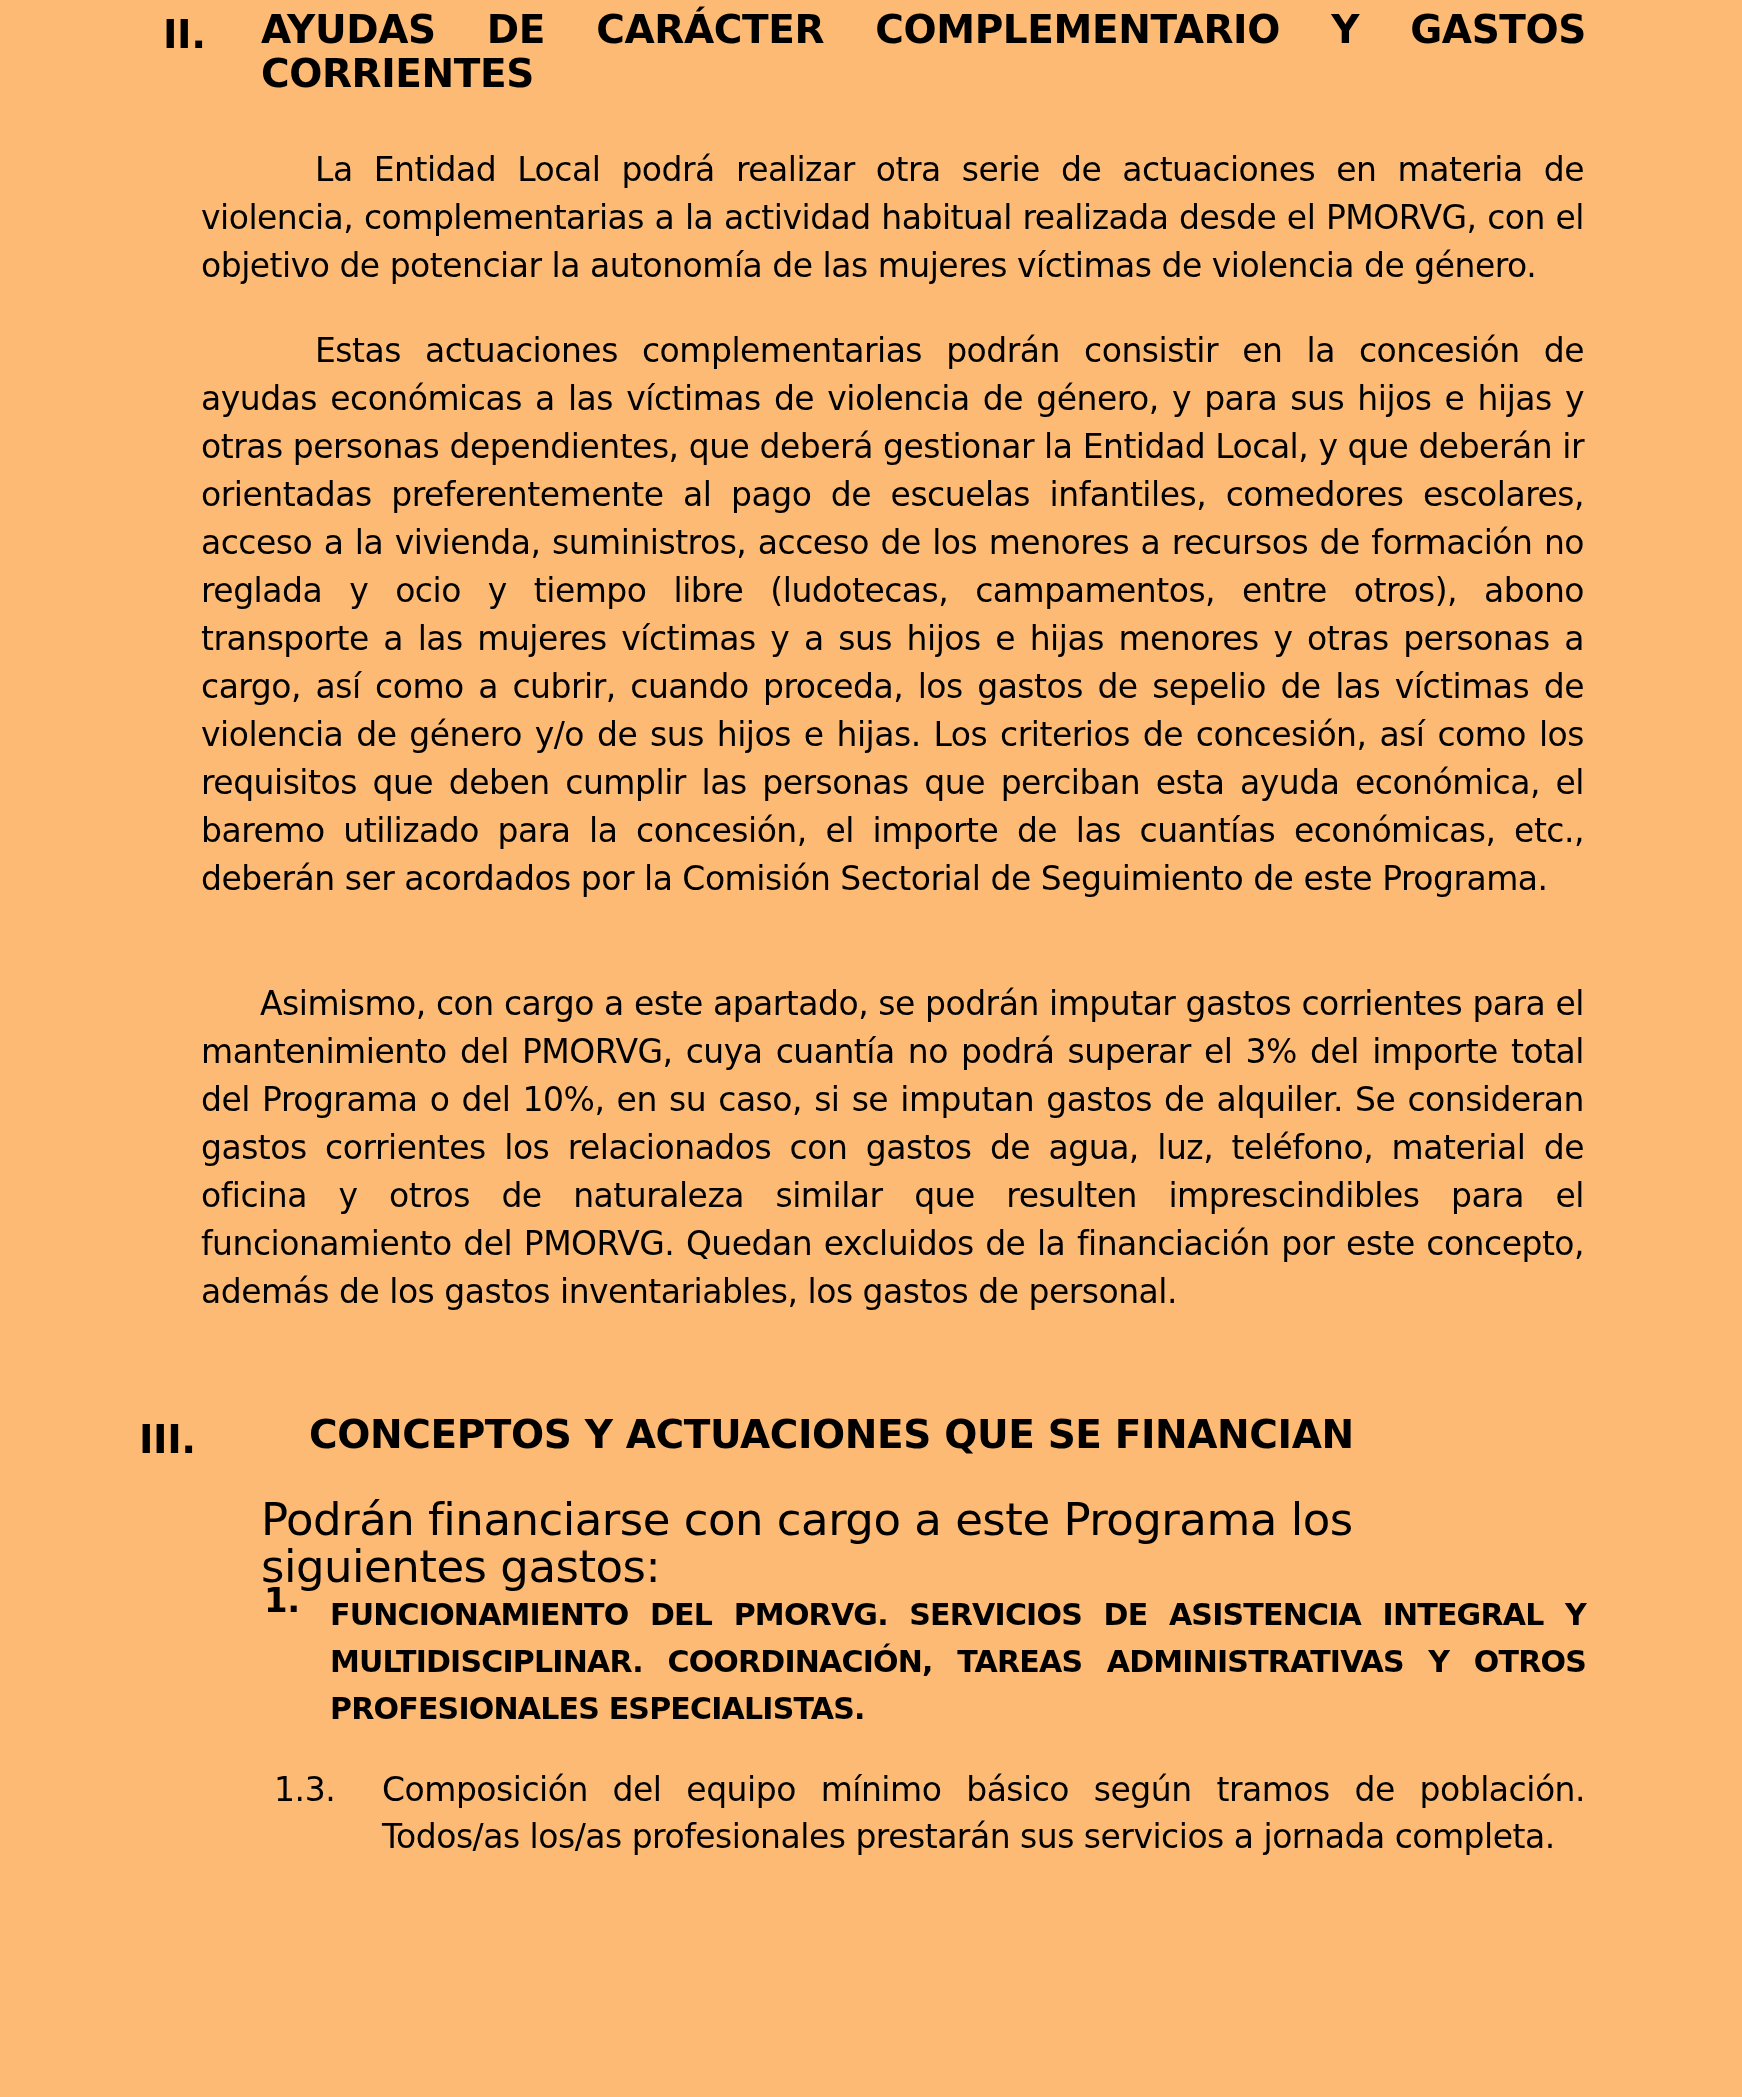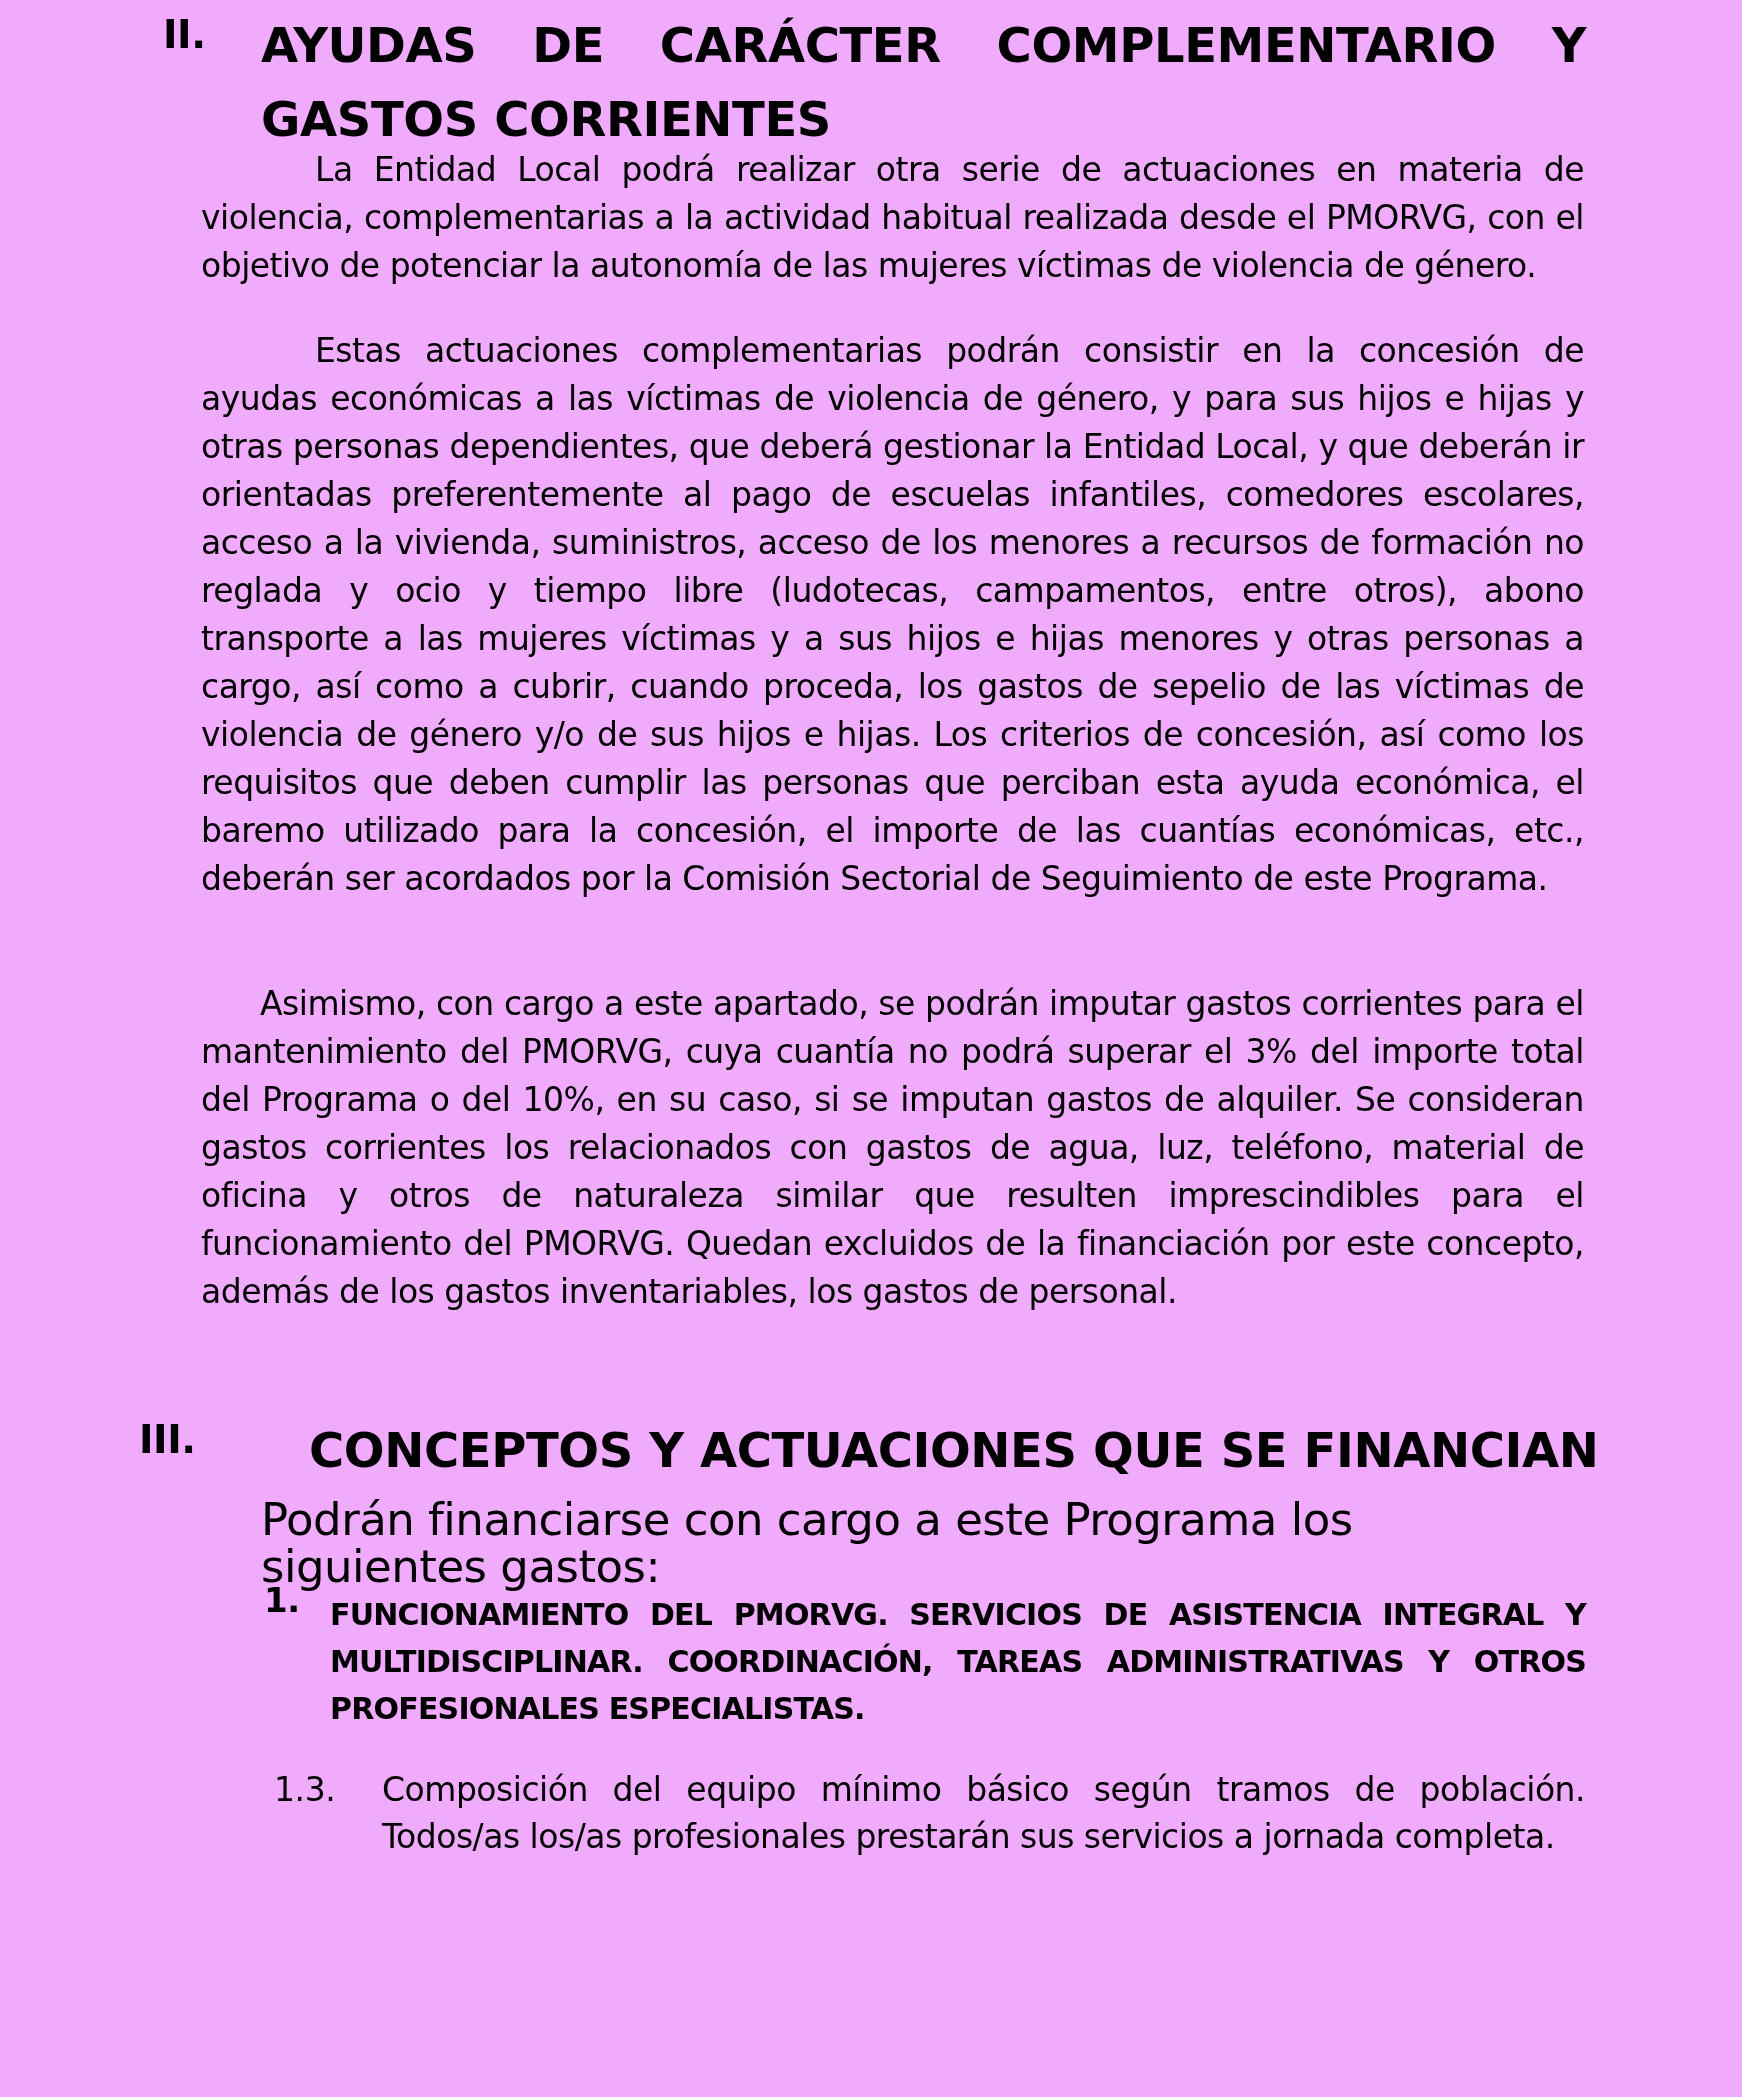--- a/index.html
+++ b/index.html
@@ -13,34 +13,34 @@
     position: relative;
     overflow: hidden;
     color: #000000;
     font-family: "DejaVu Sans", "Liberation Sans", sans-serif;
   }
   .page {
     position: absolute;
     left: 0; top: 0;
     width: 1743px;
     height: 2097px;
-    background: #f0abfc;
+    background: #fdba74;
   }
   .h-num {
     position: absolute;
     font-weight: bold;
     font-size: 39px;
     line-height: 53px;
     letter-spacing: -0.4px;
   }
   .h-title {
     position: absolute;
     font-weight: bold;
-    font-size: 48px;
-    line-height: 74px;
+    font-size: 39px;
+    line-height: 44px;
     text-align: justify;
     text-align-last: left;
     letter-spacing: -0.4px;
   }
   .para {
     position: absolute;
     left: 201px;
     width: 1383px;
     font-size: 33px;
     line-height: 48px;

